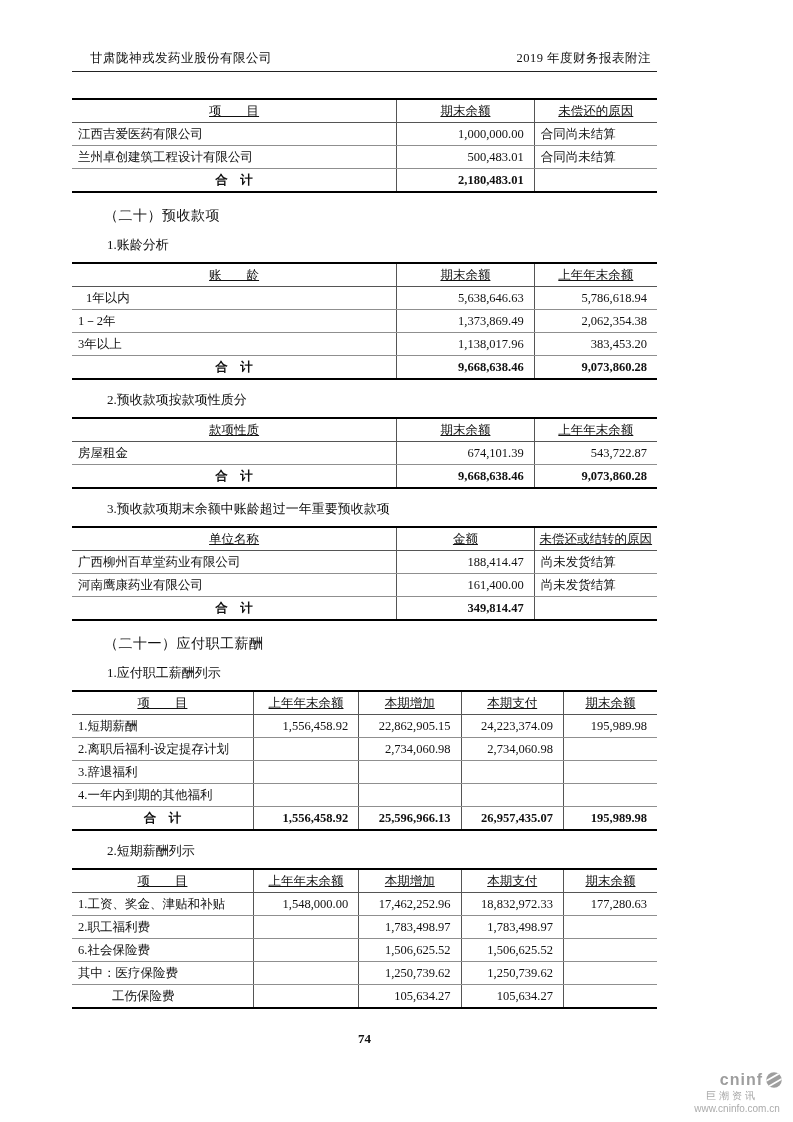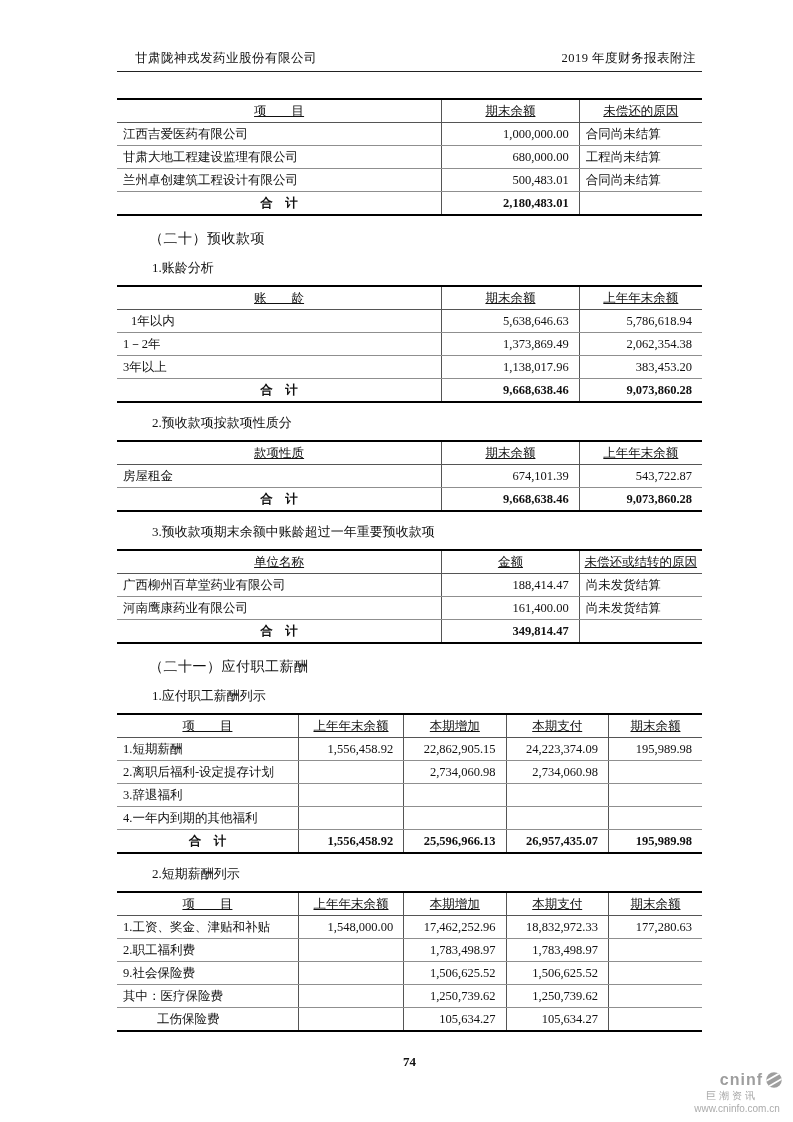--- a/index.html
+++ b/index.html
@@ -6,21 +6,21 @@
   html,body { background:#e8e8e8; }
   .page {
     position:relative;
     width:793px; height:1122px;
     margin:0 auto;
     background:#ffffff;
     font-family:"Liberation Serif","DejaVu Serif",serif;
     color:#111;
     overflow:hidden;
   }
-  .content { margin-left:117px; width:585px; }
+  .content { margin-left:72px; width:585px; }
 
   
   .doc-header {
     padding-top:50px;
     display:flex; justify-content:space-between; align-items:flex-end;
     border-bottom:1.5px solid #222;
     padding-bottom:4px;
     font-size:12.5px;
   }
   .doc-header .company { padding-left:18px; letter-spacing:.5px; }
@@ -112,25 +112,20 @@
             <th>未偿还的原因</th>
           </tr>
         </thead>
         <tbody>
           <tr>
             <td class="a-left">江西吉爱医药有限公司</td>
             <td class="a-right">1,000,000.00</td>
             <td class="a-left">合同尚未结算</td>
           </tr>
           <tr>
-            <td class="a-left">甘肃大地工程建设监理有限公司</td>
-            <td class="a-right">680,000.00</td>
-            <td class="a-left">工程尚未结算</td>
-          </tr>
-          <tr>
             <td class="a-left">兰州卓创建筑工程设计有限公司</td>
             <td class="a-right">500,483.01</td>
             <td class="a-left">合同尚未结算</td>
           </tr>
           <tr class="total">
             <td class="a-left">合　计</td>
             <td class="a-right">2,180,483.01</td>
             <td class="a-left"></td>
           </tr>
         </tbody>
@@ -321,21 +316,21 @@
             <td class="a-right">177,280.63</td>
           </tr>
           <tr>
             <td class="a-left">2.职工福利费</td>
             <td class="a-right"></td>
             <td class="a-right">1,783,498.97</td>
             <td class="a-right">1,783,498.97</td>
             <td class="a-right"></td>
           </tr>
           <tr>
-            <td class="a-left">9.社会保险费</td>
+            <td class="a-left">6.社会保险费</td>
             <td class="a-right"></td>
             <td class="a-right">1,506,625.52</td>
             <td class="a-right">1,506,625.52</td>
             <td class="a-right"></td>
           </tr>
           <tr>
             <td class="a-left">其中：医疗保险费</td>
             <td class="a-right"></td>
             <td class="a-right">1,250,739.62</td>
             <td class="a-right">1,250,739.62</td>

